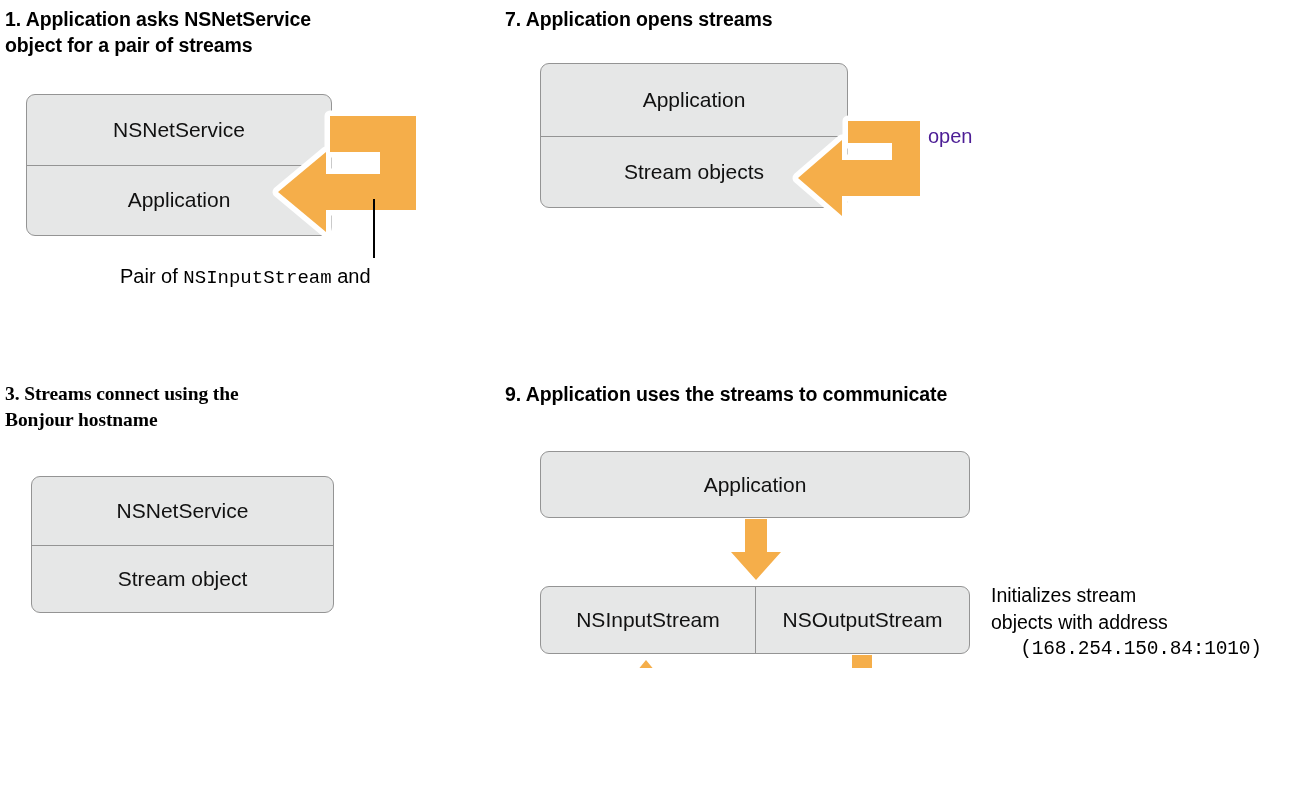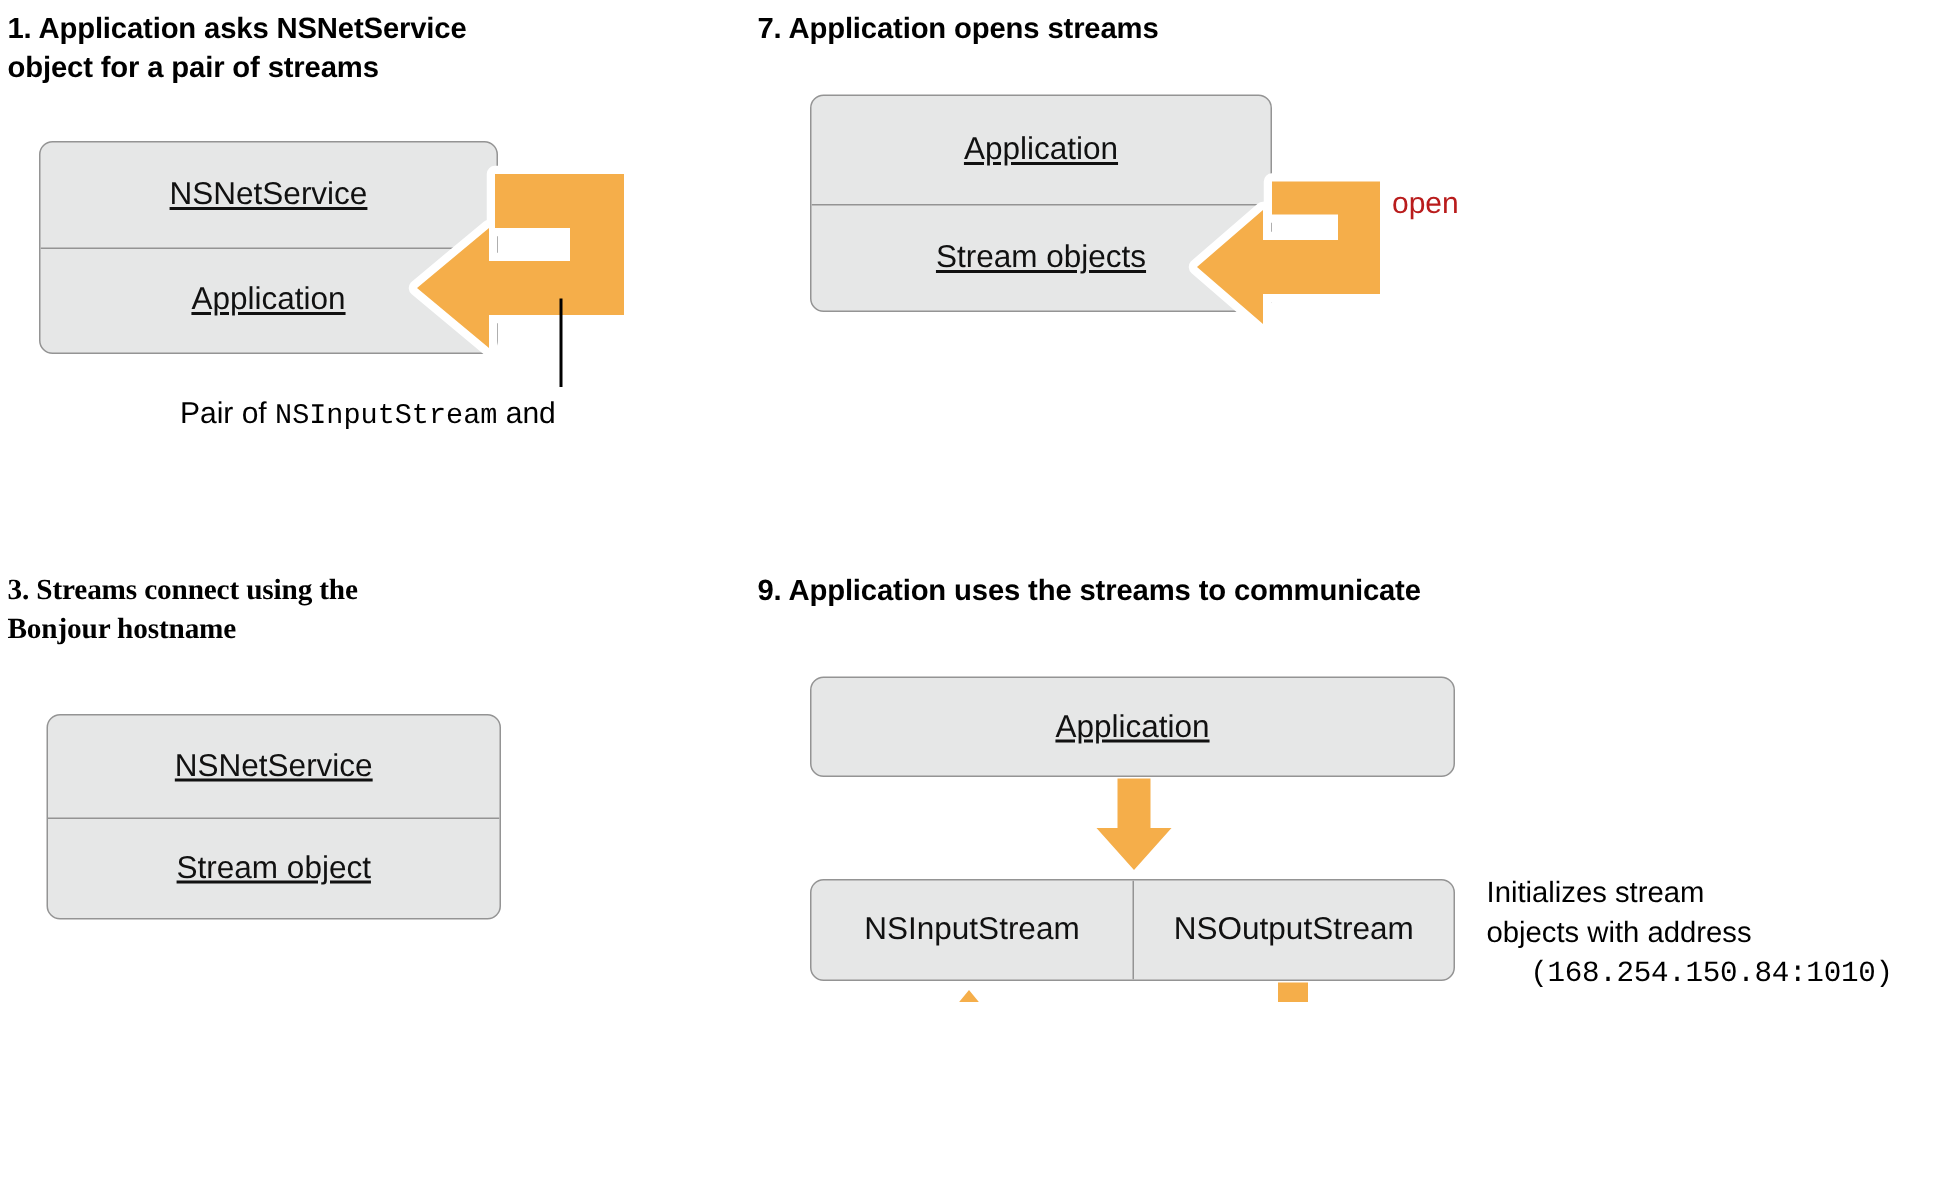--- a/index.html
+++ b/index.html
@@ -44,21 +44,20 @@
 
   .row {
     position: relative;
     box-sizing: border-box;
     display: flex;
     align-items: center;
     justify-content: center;
     font-size: 21px;
     color: #111111;
     width: 100%;
-    text-decoration: underline;
   }
   .row + .row { border-top: 1.5px solid #949494; }
 
   .splitrow {
     display: flex;
     width: 100%;
     height: 100%;
   }
   .splitcell {
     box-sizing: border-box;
@@ -90,21 +89,21 @@
     color: #000000;
   }
   .mono {
     font-family: "Liberation Mono", "DejaVu Sans Mono", monospace;
     font-size: 19px;
   }
   .caption.centered { text-align: left; }
   .label-open {
     position: absolute;
     font-size: 20px;
-    color: #b91c1c;
+    color: #4c1d95;
   }
   .side-note {
     position: absolute;
     font-size: 19.5px;
     line-height: 27px;
     color: #000000;
   }
   .side-note .mono { font-size: 19.5px; letter-spacing: -0.2px; text-align: center; }
 </style>
 </head>

